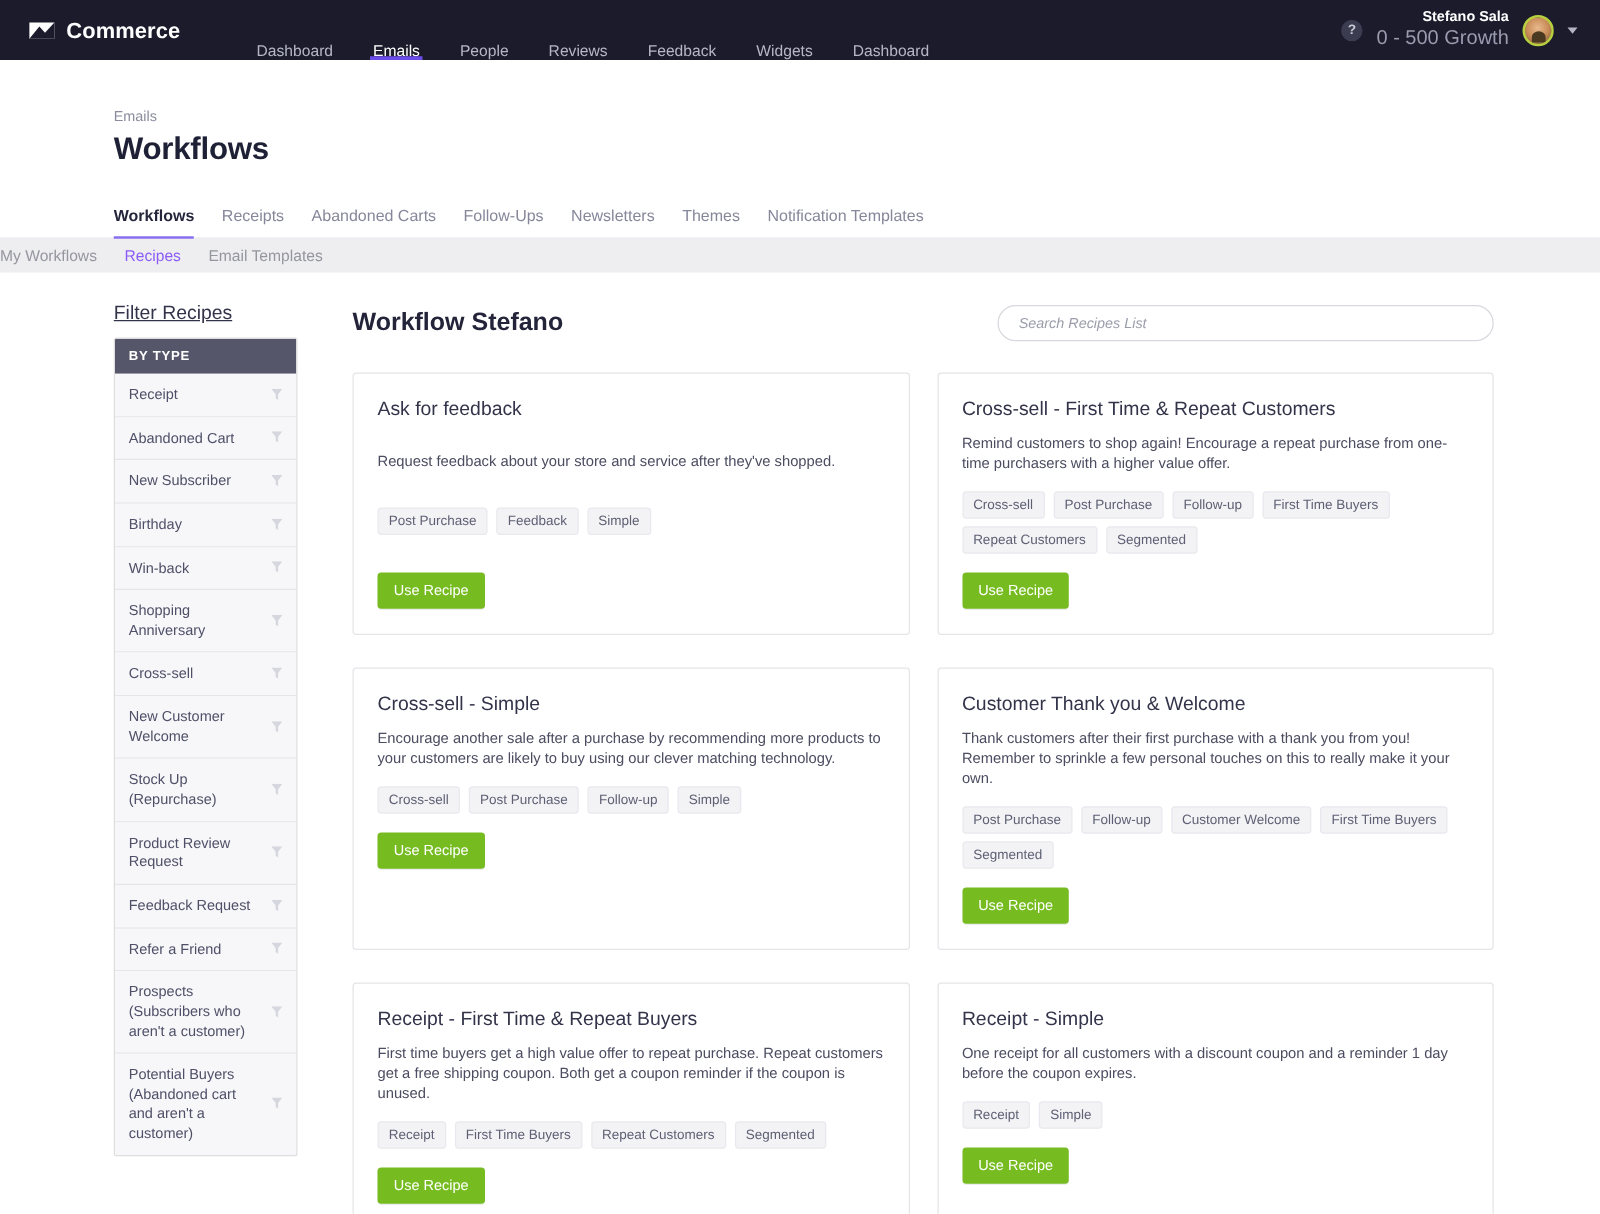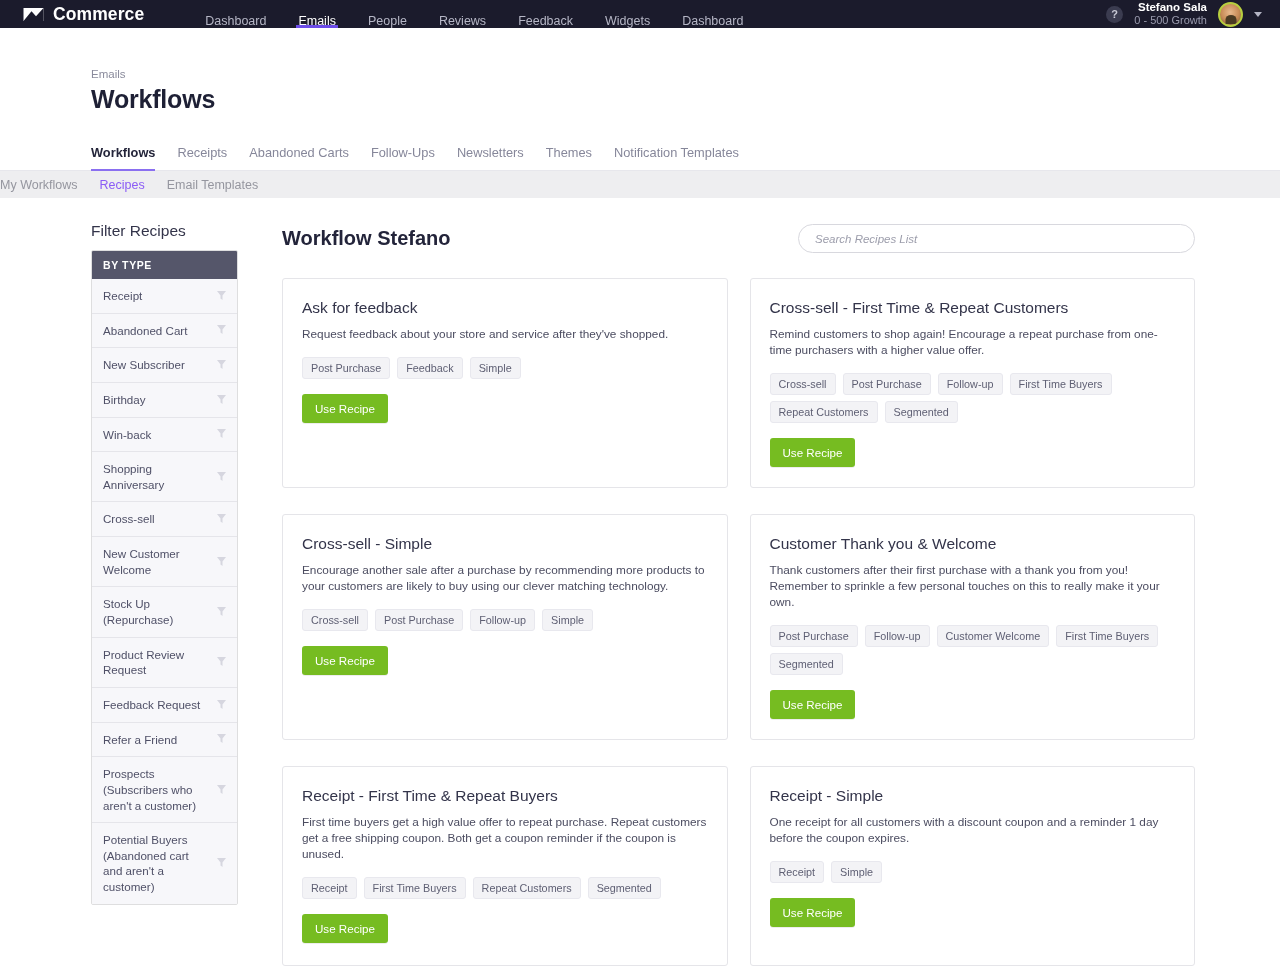--- a/index.html
+++ b/index.html
@@ -6,21 +6,21 @@
   html, body {
     width: 1280px; height: 971px;
     background: #ffffff;
     font-family: "Liberation Sans", sans-serif;
     color: #2f3043;
     overflow: hidden;
   }
 
   
   .topnav {
-    height: 28px; background: #1b1b2c;
+    height: 48px; background: #1b1b2c;
     display: flex; align-items: stretch;
     position: relative;
   }
   .brand {
     display: flex; align-items: center; gap: 9px;
     padding-left: 23px; padding-right: 10px;
   }
   .brand-mark { width: 21px; height: 15px; display: block; }
   .brand-text {
     color: #ffffff; font-size: 17.5px; font-weight: bold; letter-spacing: .1px;
@@ -41,21 +41,21 @@
     gap: 11px; padding-right: 18px;
   }
   .help-icon {
     width: 17px; height: 17px; border-radius: 50%;
     background: #3b3c50; color: #c9cad6;
     font-size: 11px; font-weight: bold;
     display: flex; align-items: center; justify-content: center;
   }
   .user-block { text-align: right; line-height: 1.25; }
   .user-name { color: #ffffff; font-size: 11.5px; font-weight: bold; }
-  .user-plan { color: #9a9bae; font-size: 11px; }
+  .user-plan { color: #9a9bae; font-size: 16px; }
   .avatar {
     width: 25px; height: 25px; border-radius: 50%;
     background: radial-gradient(circle at 48% 40%, #e8b98d 0%, #c98c58 52%, #6d5530 100%);
     border: 2px solid #b8cf3f; overflow: hidden; position: relative;
   }
   .avatar::after {
     content: ""; position: absolute; left: 50%; top: 55%;
     width: 11px; height: 9px; transform: translateX(-50%);
     background: #4a3a22; border-radius: 50% 50% 0 0;
   }
@@ -94,20 +94,21 @@
   .tab-s.active { color: #8b5cf6; font-weight: normal; }
 
   
   .body-wrap { display: flex; padding: 24px 0 0 0; }
 
   
   .sidebar { width: 238px; padding-left: 91px; flex: 0 0 auto; }
   .sidebar-title {
     font-size: 15.5px; color: #33344a; font-weight: normal;
     margin-bottom: 10px;
+    text-decoration: underline;
   }
   .filter-box { border: 1px solid #dededf; border-radius: 2px; overflow: hidden; }
   .filter-group-head {
     background: #55566a; color: #ffffff; font-size: 10.5px;
     font-weight: bold; letter-spacing: .6px;
     padding: 8px 11px; text-transform: uppercase;
   }
   .filter-row {
     background: #f7f7fa; border-bottom: 1px solid #e5e5ea;
     padding: 9px 11px; display: flex; align-items: center;
@@ -138,21 +139,21 @@
 
   .card-grid {
     display: grid; grid-template-columns: 1fr 1fr;
     gap: 26px 22px;
   }
   .card {
     border: 1px solid #e5e5e9; border-radius: 3px;
     background: #ffffff; padding: 20px 19px 20px 19px;
     display: flex; flex-direction: column;
   }
-  .card-row-1 { min-height: 203px; }
+  .card-row-1 { min-height: 203px; justify-content: space-between; }
   .card-row-2 { min-height: 218px; }
   .card-row-3 { min-height: 200px; }
   .card-title {
     font-size: 15.5px; color: #33344a; margin-bottom: 9px; font-weight: normal;
   }
   .card-desc {
     font-size: 11.8px; color: #4b4c60; line-height: 1.36; margin-bottom: 15px;
   }
   .tag-list { display: flex; flex-wrap: wrap; gap: 6px 7px; margin-bottom: 15px; }
   .tag {

